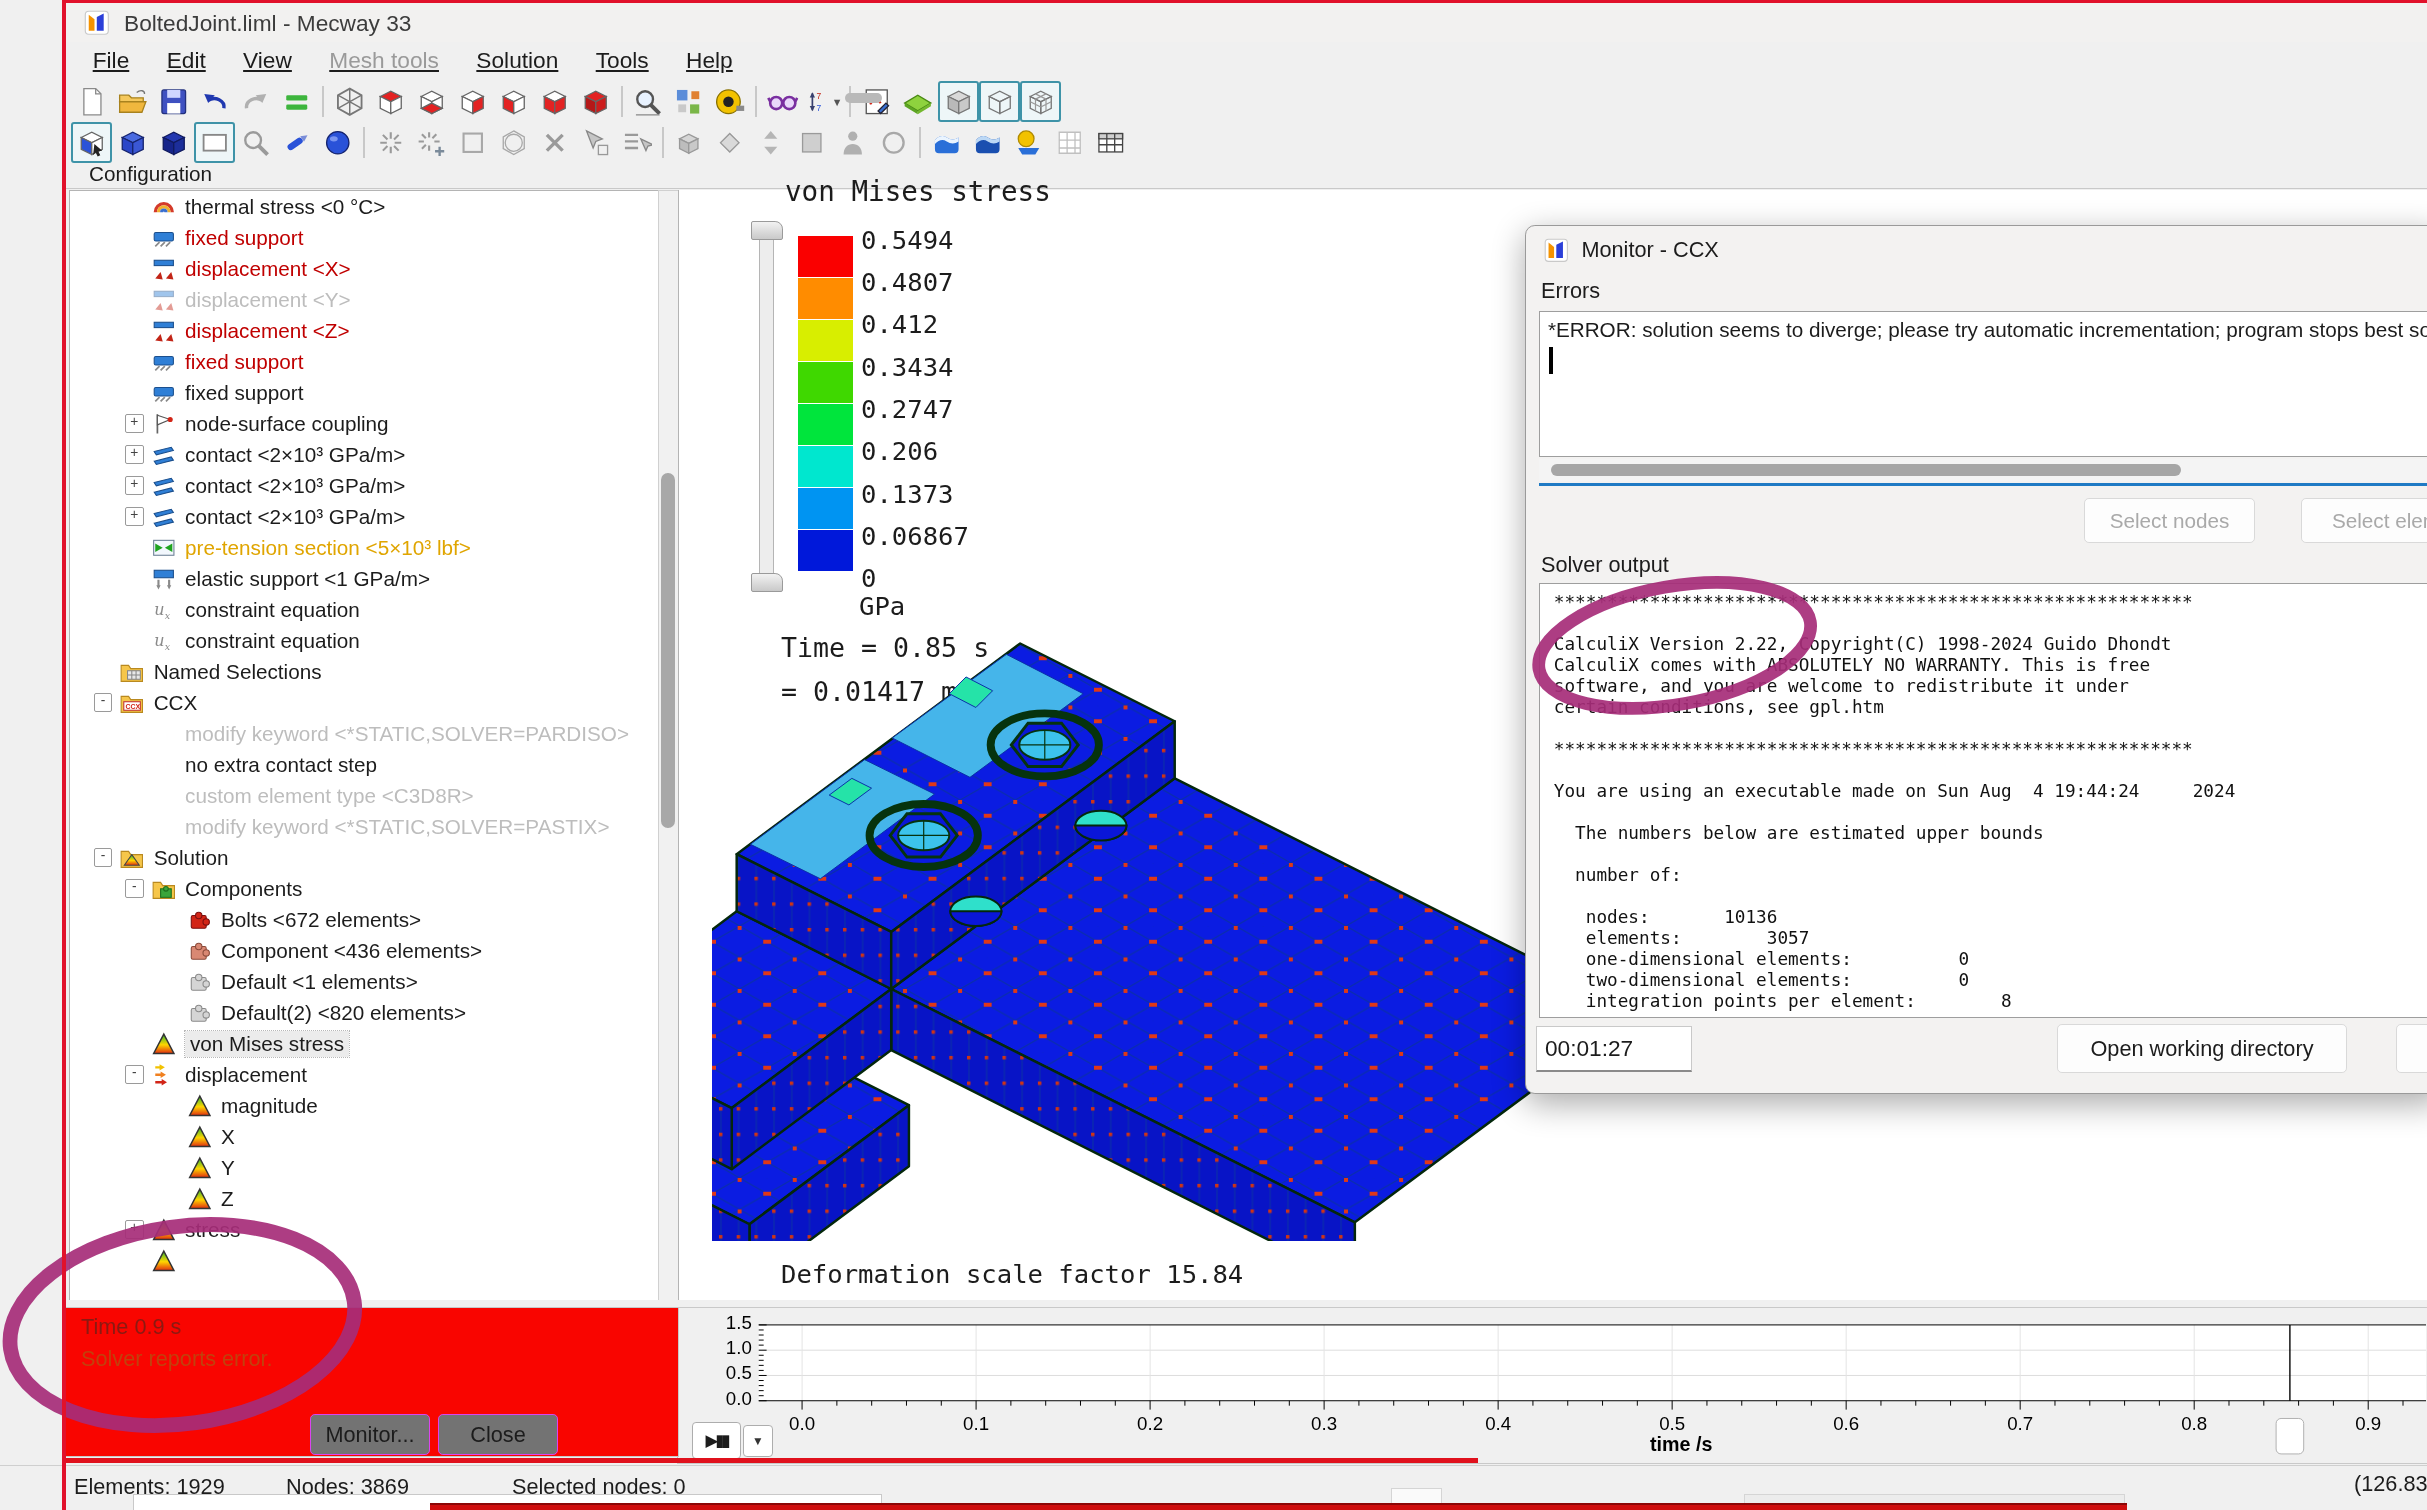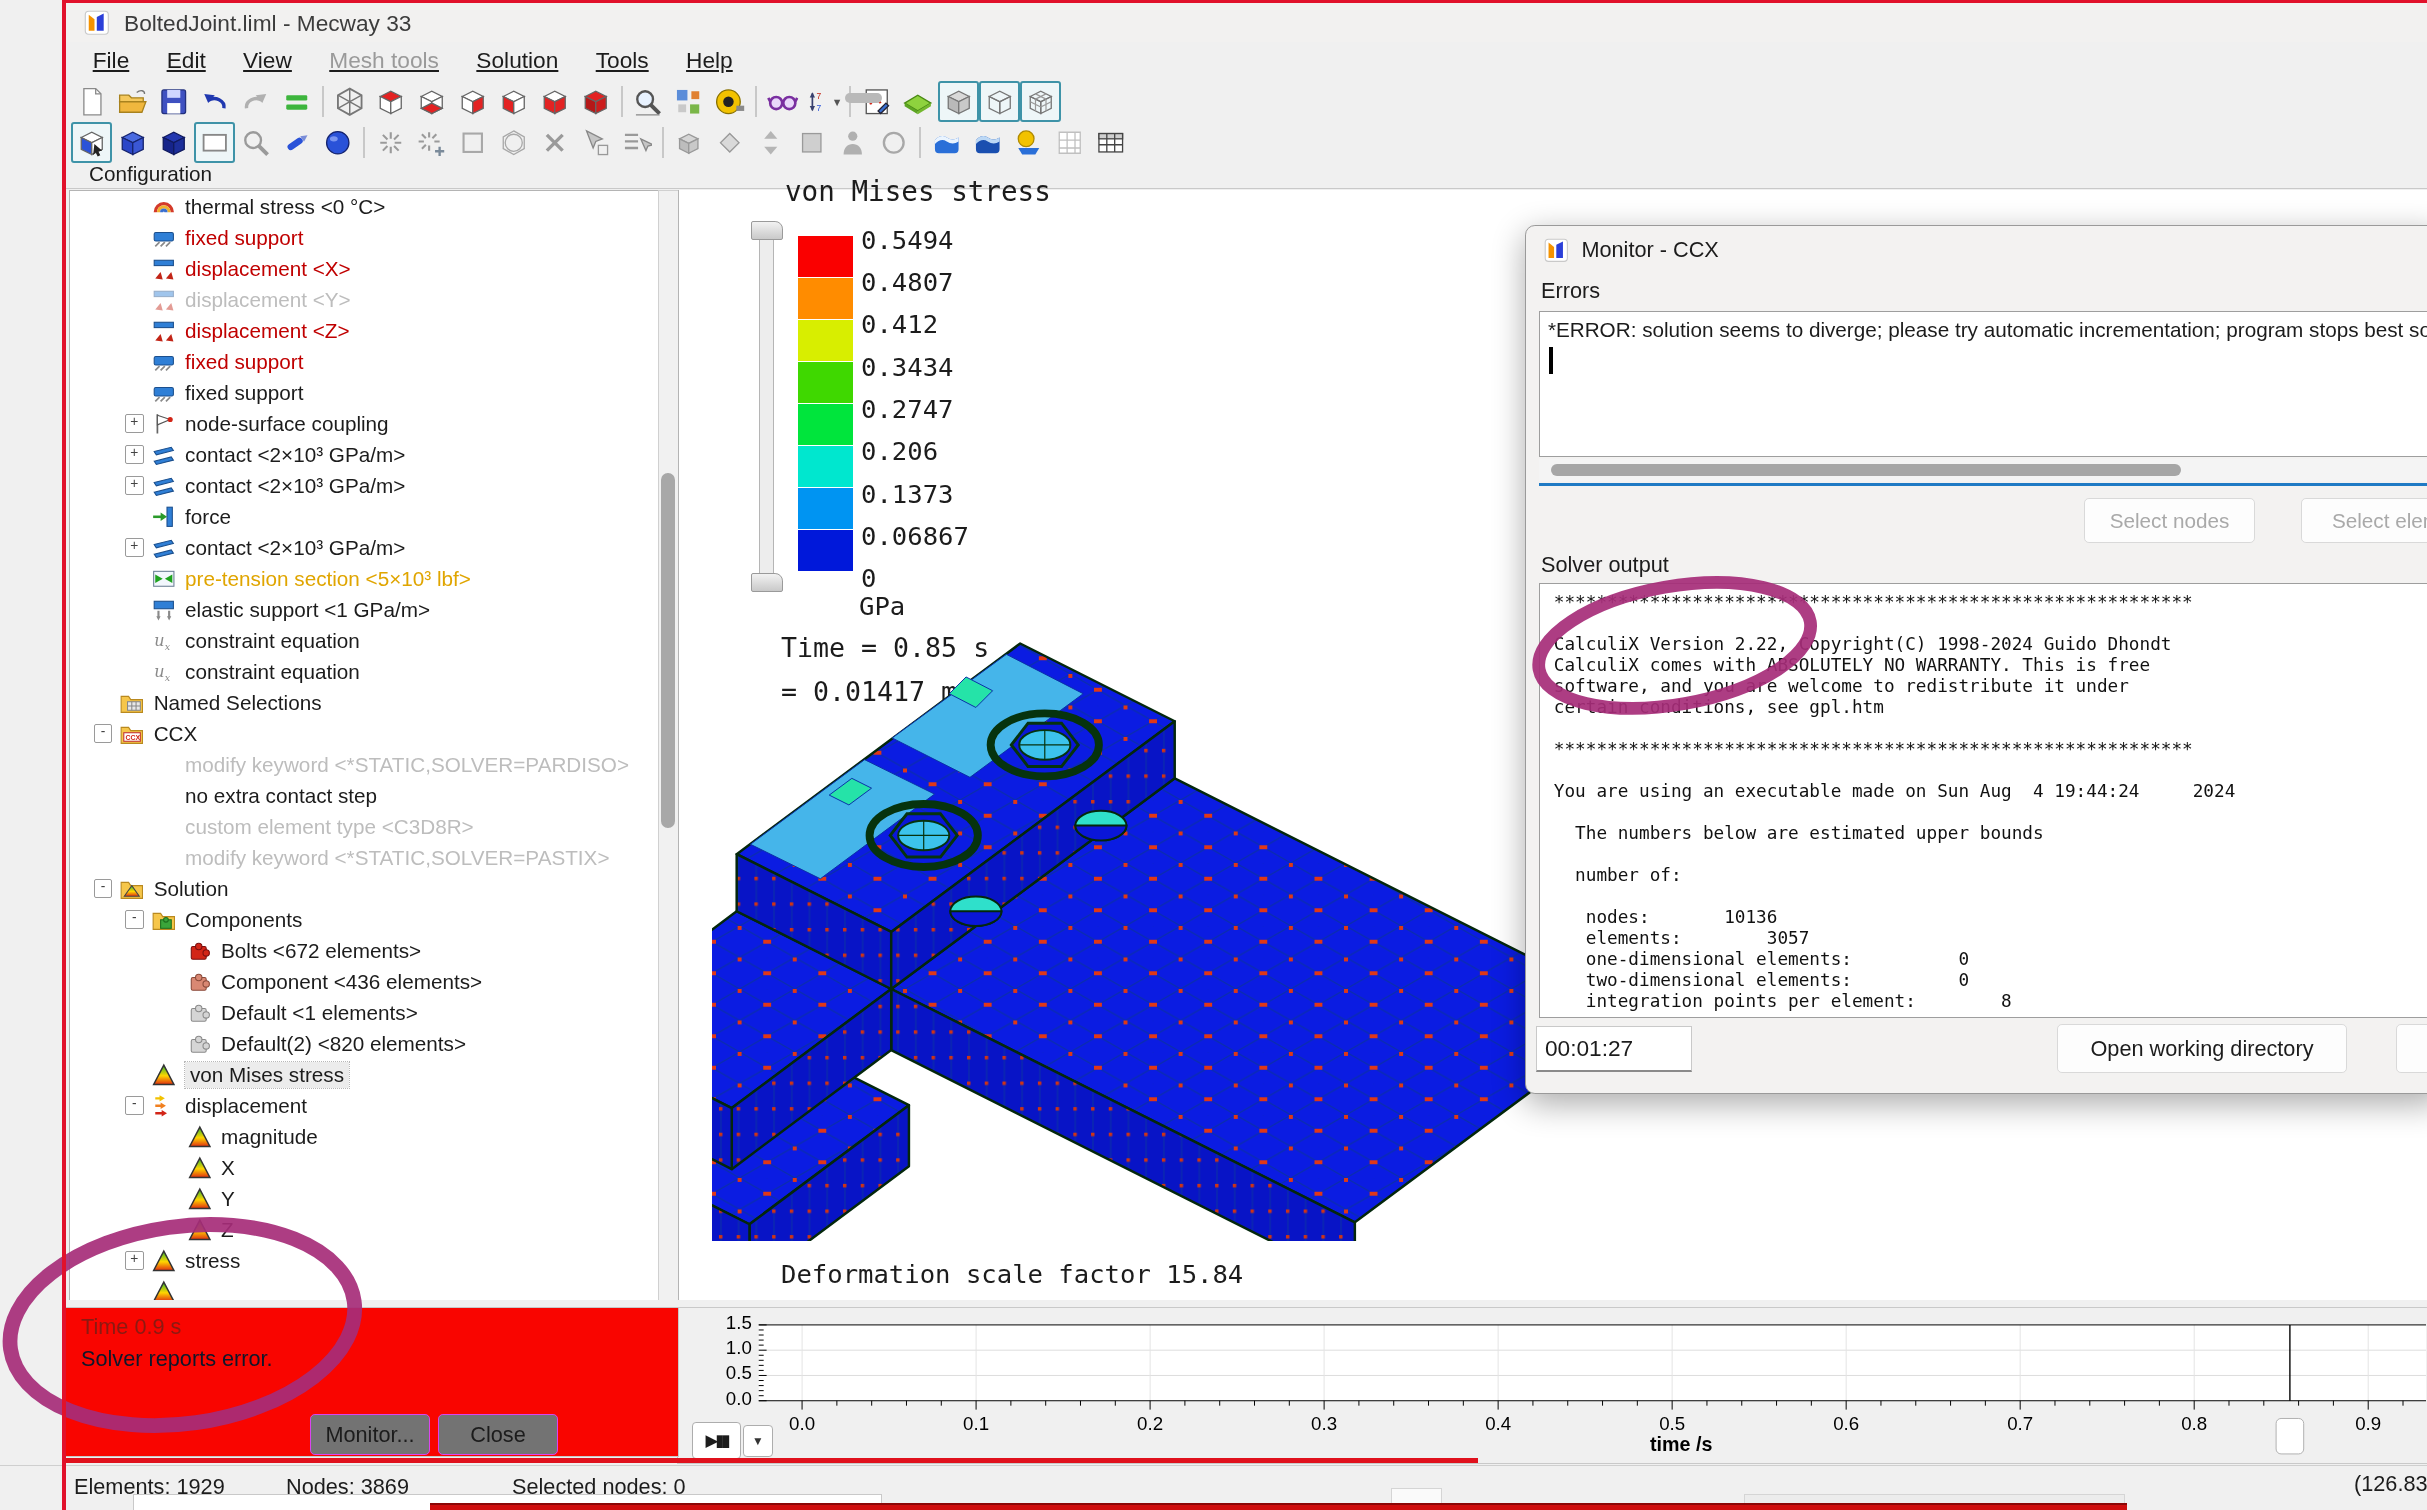--- a/index.html
+++ b/index.html
@@ -72,21 +72,21 @@
   #solverbox{left:1539px;top:583px;width:889px;height:433px;background:#fff;border:1px solid #9e9e9e;z-index:21;overflow:hidden;}
   #solverpre{margin:7.9px 0 0 13.8px;font-size:17.7px;line-height:21px;font-family:"DejaVu Sans Mono",monospace;color:#111;}
   #timerbox{left:1536px;top:1026px;width:146px;height:43px;background:#fff;border:1px solid #c9c9c9;border-bottom:2px solid #8a8a8a;
             font-size:22.7px;display:flex;align-items:center;padding-left:7.9px;z-index:21;}
   #btn-owd{left:2057px;top:1024px;width:288px;height:47px;font-size:21.7px;}
   #btn-log{left:2396px;top:1024px;width:89px;height:47px;font-size:21.7px;color:#a9a9a9;}
   
   #bottompanel{left:66px;top:1300px;width:2361px;height:162px;background:#f0f0f0;}
   #alertbox{left:62px;top:1307px;width:615px;height:148px;background:#f90500;border:1px solid #c8c8c8;z-index:10;}
   #alert-l1{left:81px;top:1314px;font-size:21.7px;color:#8b1a12;z-index:11;}
-  #alert-l2{left:81px;top:1346px;font-size:21.7px;color:#0f172a;z-index:11;}
+  #alert-l2{left:81px;top:1346px;font-size:21.7px;color:#c2410c;z-index:11;}
   .alertbtn{position:absolute;background:#737373;border:1px solid #d946ef;border-radius:4.9px;font-size:21.7px;
             display:flex;align-items:center;justify-content:center;z-index:11;}
   #btn-monitor{left:310px;top:1414px;width:118px;height:39px;}
   #btn-close{left:438px;top:1414px;width:118px;height:39px;}
   #timelinewrap{left:677px;top:1307px;width:1750px;height:155px;background:#f0f0f0;border:1px solid #c9c9c9;}
   #playbtn{left:692px;top:1422px;width:47px;height:35px;background:#fff;border:1px solid #adadad;border-radius:3.9px;
            font-size:16.7px;letter-spacing:-3px;display:flex;align-items:center;justify-content:center;}
   #dropbtn{left:743px;top:1425px;width:27.6px;height:29.6px;background:#fff;border:1px solid #adadad;border-radius:3.9px;
            font-size:11.8px;display:flex;align-items:center;justify-content:center;color:#333;}
   #redline{left:62px;top:1458px;width:1416px;height:4.9px;background:#e0111d;z-index:12;}
@@ -827,27 +827,20 @@
     </div>
 
     <div class="trow" style="padding-left: 55px;">
       <span class="texp">+</span>
       <svg class="tico" viewBox="0 0 26 26" width="25.6" height="25.6">
           <use href="#ic-contact"></use>
         </svg>
       <span class="tlabel">contact &lt;2×10³ GPa/m&gt;</span>
     </div>
 
-    <div class="trow" style="padding-left: 55px;">
-      <span class="texp hid"></span>
-      <svg class="tico" viewBox="0 0 26 26" width="25.6" height="25.6">
-          <use href="#ic-force"></use>
-        </svg>
-      <span class="tlabel">force</span>
-    </div>
 
     <div class="trow" style="padding-left: 55px;">
       <span class="texp">+</span>
       <svg class="tico" viewBox="0 0 26 26" width="25.6" height="25.6">
           <use href="#ic-contact"></use>
         </svg>
       <span class="tlabel">contact &lt;2×10³ GPa/m&gt;</span>
     </div>
 
     <div class="trow" style="padding-left: 55px;">

